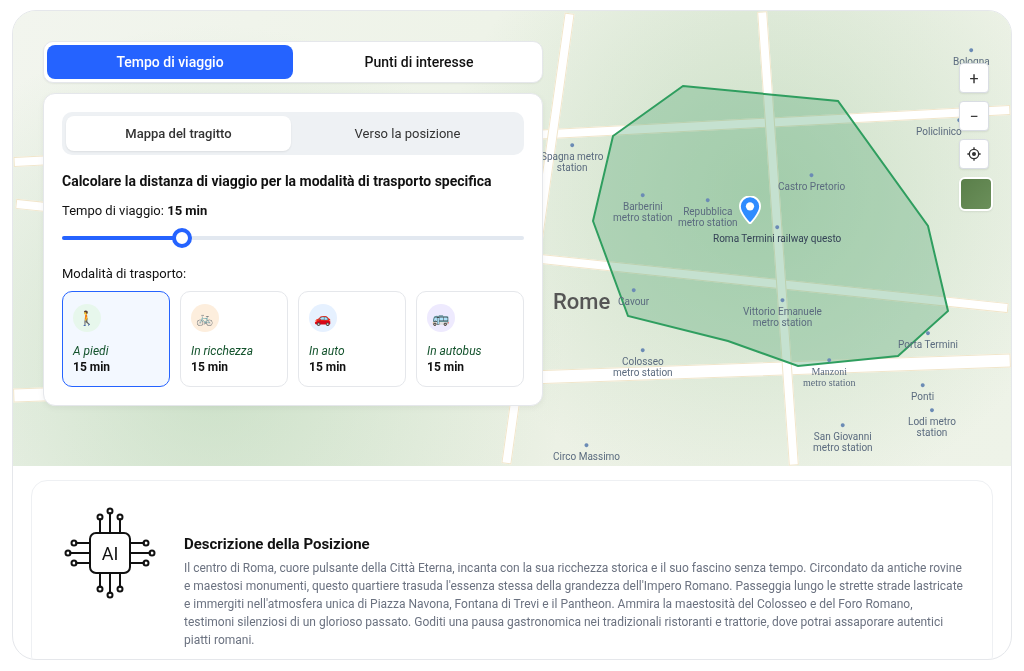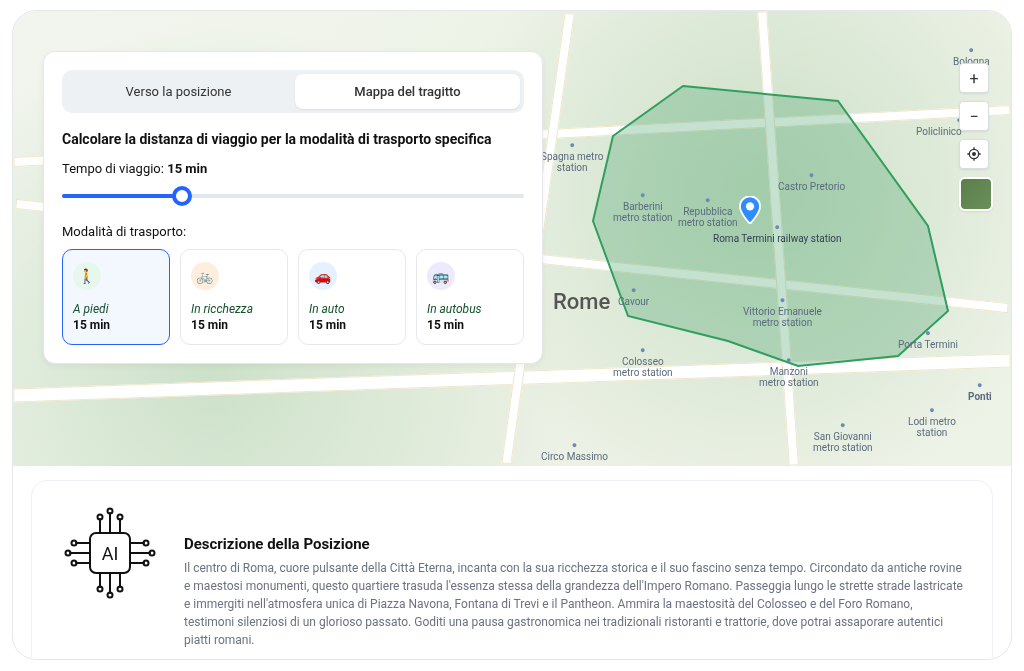--- a/index.html
+++ b/index.html
@@ -94,57 +94,61 @@
 
     <div class="city-label" style="left:540px; top:278px;">Rome</div>
 
     <div class="poi" style="left:528px; top:130px;">Spagna metro<br>station</div>
     <div class="poi" style="left:600px; top:180px;">Barberini<br>metro station</div>
     <div class="poi" style="left:665px; top:185px;">Repubblica<br>metro station</div>
     <div class="poi" style="left:765px; top:160px;">Castro Pretorio</div>
     <div class="poi" style="left:605px; top:275px;">Cavour</div>
     <div class="poi" style="left:600px; top:335px;">Colosseo<br>metro station</div>
     <div class="poi" style="left:730px; top:285px;">Vittorio Emanuele<br>metro station</div>
-    <div class="poi" style="left:746px; top:345px;">Manzoni<br>metro station</div>
-    <div class="poi" style="left:528px; top:430px;">Circo Massimo</div>
+    <div class="poi" style="left:790px; top:345px;font-family:Liberation Serif, serif;">Manzoni<br>metro station</div>
+    <div class="poi" style="left:540px; top:430px;">Circo Massimo</div>
     <div class="poi" style="left:885px; top:318px;">Porta Termini</div>
     <div class="poi" style="left:895px; top:395px;">Lodi metro<br>station</div>
     <div class="poi" style="left:800px; top:410px;">San Giovanni<br>metro station</div>
     <div class="poi" style="left:903px; top:105px;text-align:right;">Policlinico</div>
     <div class="poi" style="left:940px; top:35px;text-align:center;">Bologna</div>
-    <div class="poi" style="left:955px; top:370px;font-weight:bold;">Ponti</div>
+    <div class="poi" style="left:898px; top:370px;">Ponti</div>
 
     <div class="pin" style="left:726px; top:185px;">
       <svg viewBox="0 0 24 30">
           <path d="M12 0C6 0 1 5 1 11c0 8 11 19 11 19s11-11 11-19C23 5 18 0 12 0z" fill="#2f8cff" stroke="#fff" stroke-width="2"></path>
           <circle cx="12" cy="11" r="4.5" fill="#fff"></circle>
         </svg>
     </div>
-    <div class="poi" style="left:700px; top:212px; color:#334155;">Roma Termini railway station</div>
+    <div class="poi" style="left:700px; top:212px; color:#334155;">Roma Termini railway questo</div>
 
     <div class="map-ctrls">
       <div class="ctrl">+</div>
       <div class="ctrl">−</div>
       <div class="ctrl">
         <svg width="16" height="16" viewBox="0 0 24 24" fill="none" stroke="#333" stroke-width="2">
             <circle cx="12" cy="12" r="7"></circle>
             <circle cx="12" cy="12" r="2" fill="#333"></circle>
             <path d="M12 2v3M12 19v3M2 12h3M19 12h3"></path>
           </svg>
       </div>
       <div class="ctrl sat"></div>
     </div>
   </div>
 
   <div class="panel">
+    <div class="tabs-primary">
+      <div class="tab-p active">Tempo di viaggio</div>
+      <div class="tab-p">Punti di interesse</div>
+    </div>
 
     <div class="panel-body">
       <div class="tabs-secondary">
+        <div class="tab-s active">Mappa del tragitto</div>
         <div class="tab-s">Verso la posizione</div>
-        <div class="tab-s active">Mappa del tragitto</div>
       </div>
 
       <div class="title">Calcolare la distanza di viaggio per la modalità di trasporto specifica</div>
 
       <div class="time-label">
         <span>Tempo di viaggio:</span>
         <b>15 min</b>
       </div>
 
       <div class="slider-wrap">

